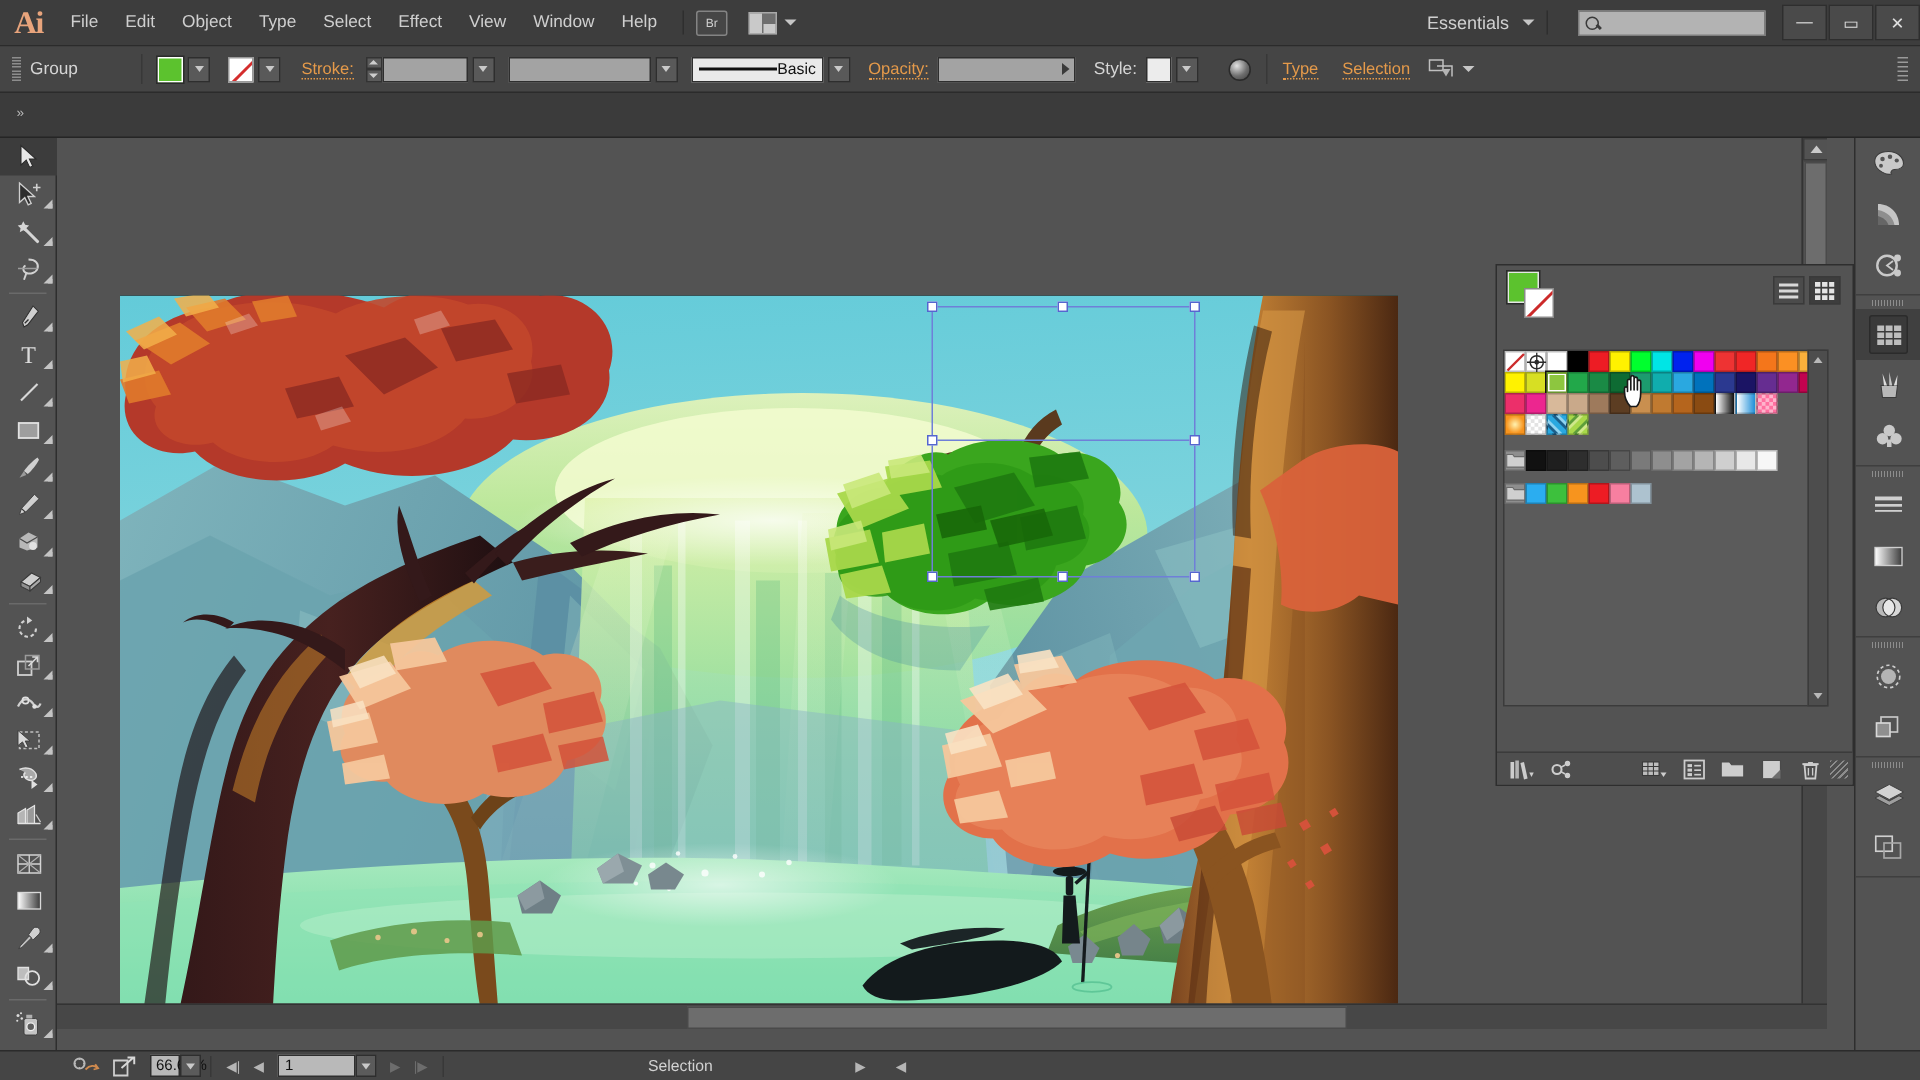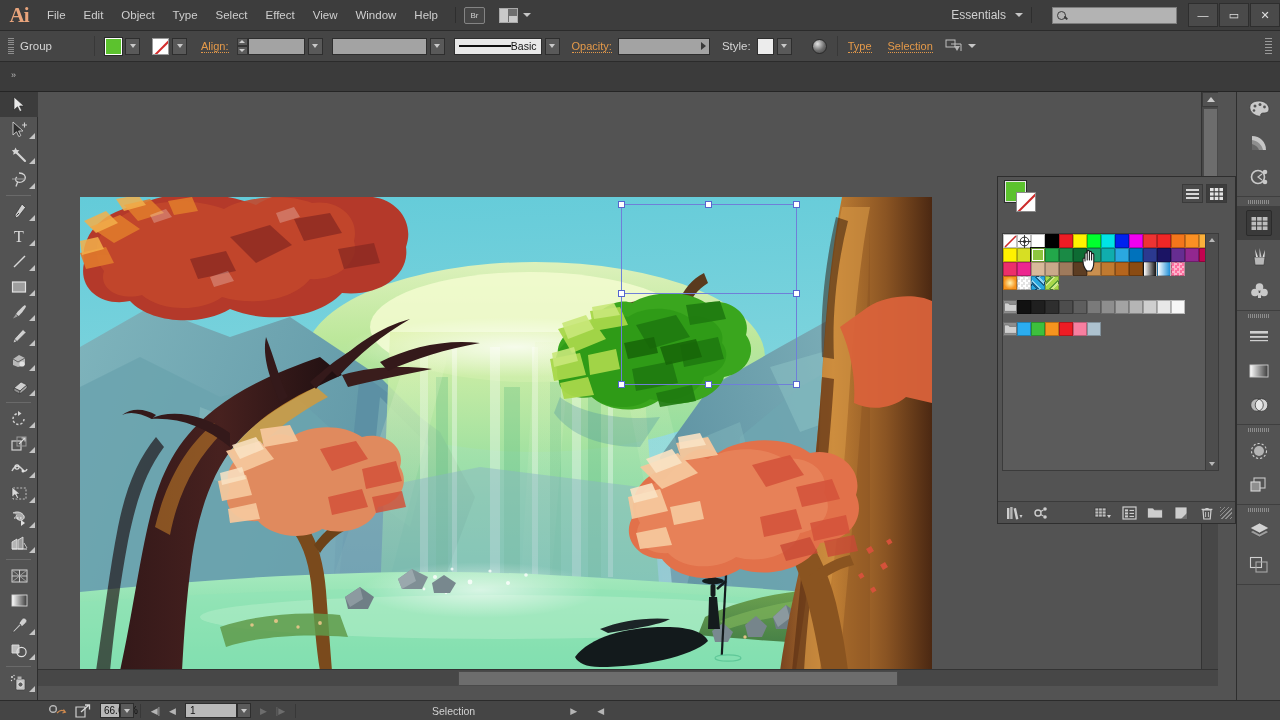--- a/index.html
+++ b/index.html
@@ -252,21 +252,21 @@
     <div class="sw-fill"></div>
     <div class="dd-btn">
         <div class="dd-tri"></div>
       </div>
     <div style="width:12px"></div>
     <div class="sw-none"></div>
     <div class="dd-btn">
         <div class="dd-tri"></div>
       </div>
     <div style="width:14px"></div>
-    <div class="lbl-orange">Align:</div>
+    <div class="lbl-orange">Stroke:</div>
     <div class="stepper">
         <i>
           <span class="st-up"></span>
         </i>
         <i>
           <span class="st-dn"></span>
         </i>
       </div>
     <div class="field field-wide" style="width:57px"></div>
     <div class="dd-btn">

